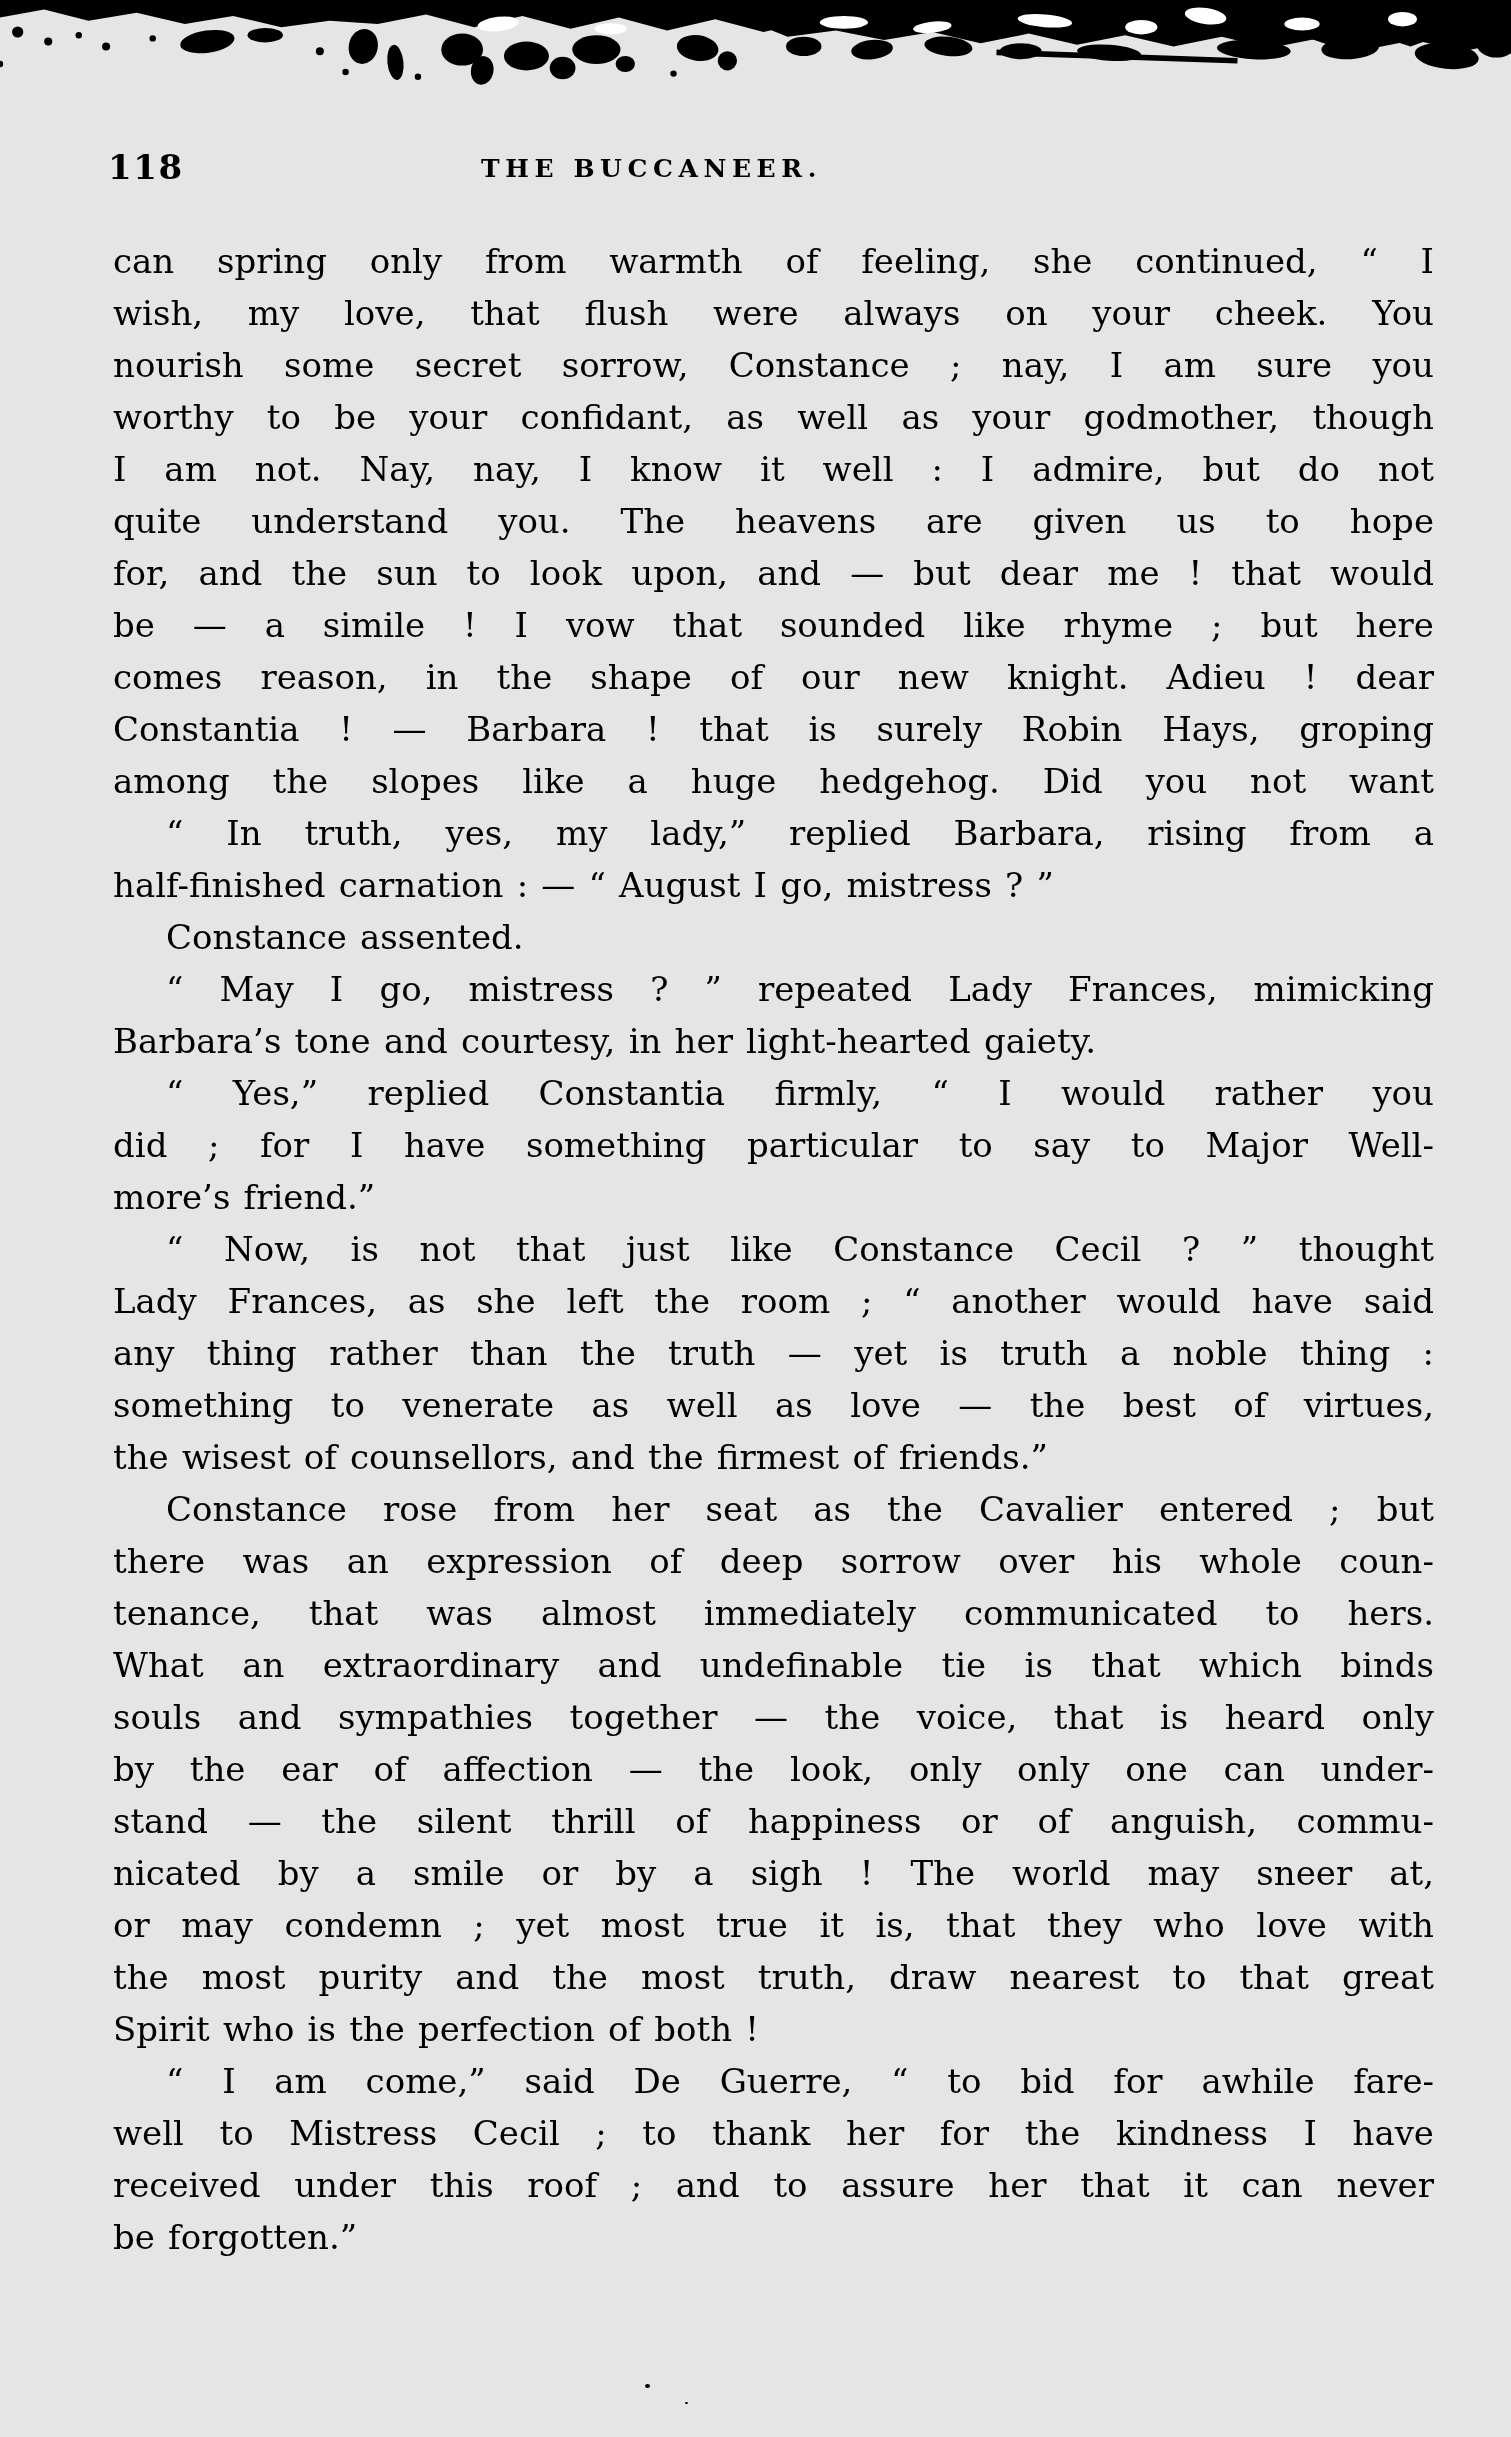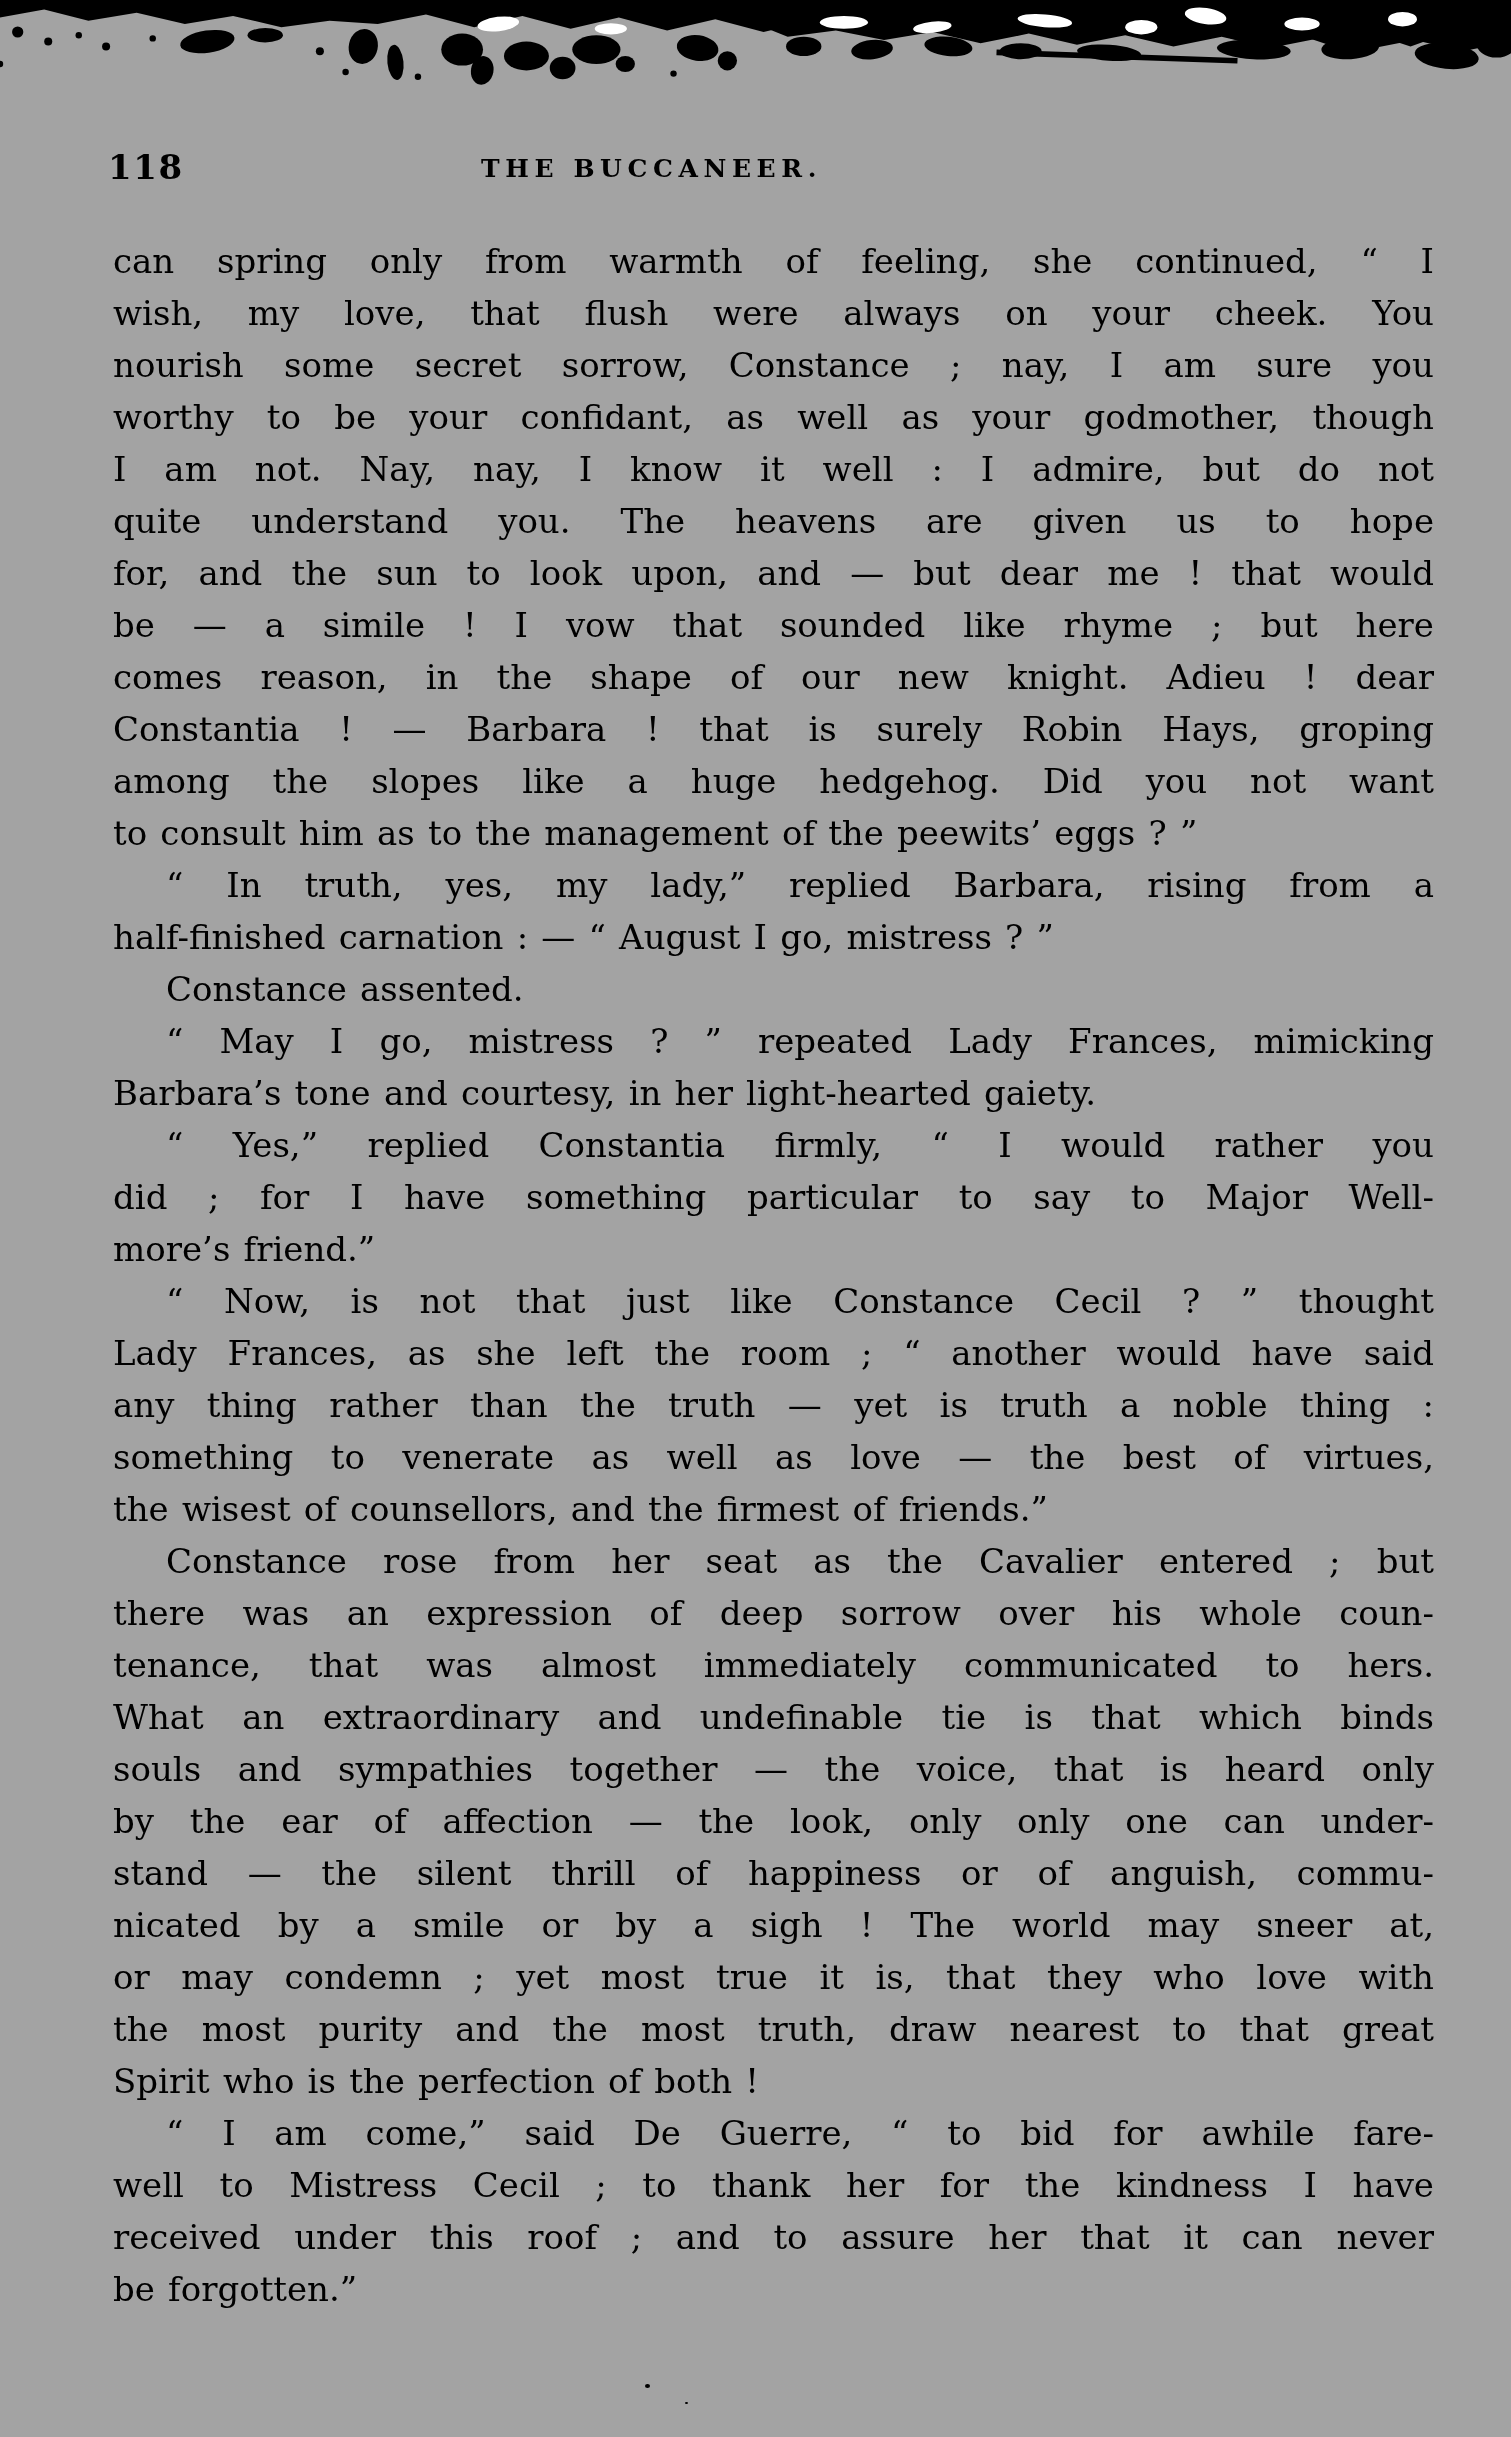--- a/index.html
+++ b/index.html
@@ -8,21 +8,21 @@
     width: 1511px;
     height: 2438px;
     position: relative;
     overflow: hidden;
     font-family: "DejaVu Serif", "Liberation Serif", serif;
     color: #000;
   }
   .page {
     position: absolute;
     inset: 0;
-    background: #a3a3a3;
+    background: #e5e5e5;
     text-decoration: underline;
   }
   
   .ink-band {
     position: absolute;
     top: 0; left: 0;
     width: 1511px; height: 104px;
   }
   
   .page-number {
@@ -135,21 +135,20 @@
       <div class="line just">wish, my love, that flush were always on your cheek.  You</div>
       <div class="line just">nourish some secret sorrow, Constance ;  nay, I am sure you</div>
       <div class="line just">worthy to be your confidant, as well as your godmother, though</div>
       <div class="line just">I am not.  Nay, nay, I know it well :  I admire, but do not</div>
       <div class="line just">quite understand you.  The heavens are given us to hope</div>
       <div class="line just">for, and the sun to look upon, and — but dear me !  that would</div>
       <div class="line just">be — a simile !  I vow that sounded like rhyme ;  but here</div>
       <div class="line just">comes reason, in the shape of our new knight.  Adieu !  dear</div>
       <div class="line just">Constantia ! — Barbara !  that is surely Robin Hays, groping</div>
       <div class="line just">among the slopes like a huge hedgehog.  Did you not want</div>
-      <div class="line">to consult him as to the management of the peewits’ eggs ? ”</div>
       <div class="line indent just">“ In truth, yes, my lady,” replied Barbara, rising from a</div>
       <div class="line">half-finished carnation : — “ August I go, mistress ? ”</div>
       <div class="line indent">Constance assented.</div>
       <div class="line indent just">“ May I go, mistress ? ” repeated Lady Frances, mimicking</div>
       <div class="line">Barbara’s tone and courtesy, in her light-hearted gaiety.</div>
       <div class="line indent just">“ Yes,” replied Constantia firmly, “ I would rather you</div>
       <div class="line just">did ;  for I have something particular to say to Major Well-</div>
       <div class="line">more’s friend.”</div>
       <div class="line indent just">“ Now, is not that just like Constance Cecil ? ” thought</div>
       <div class="line just">Lady Frances, as she left the room ; “ another would have said</div>

